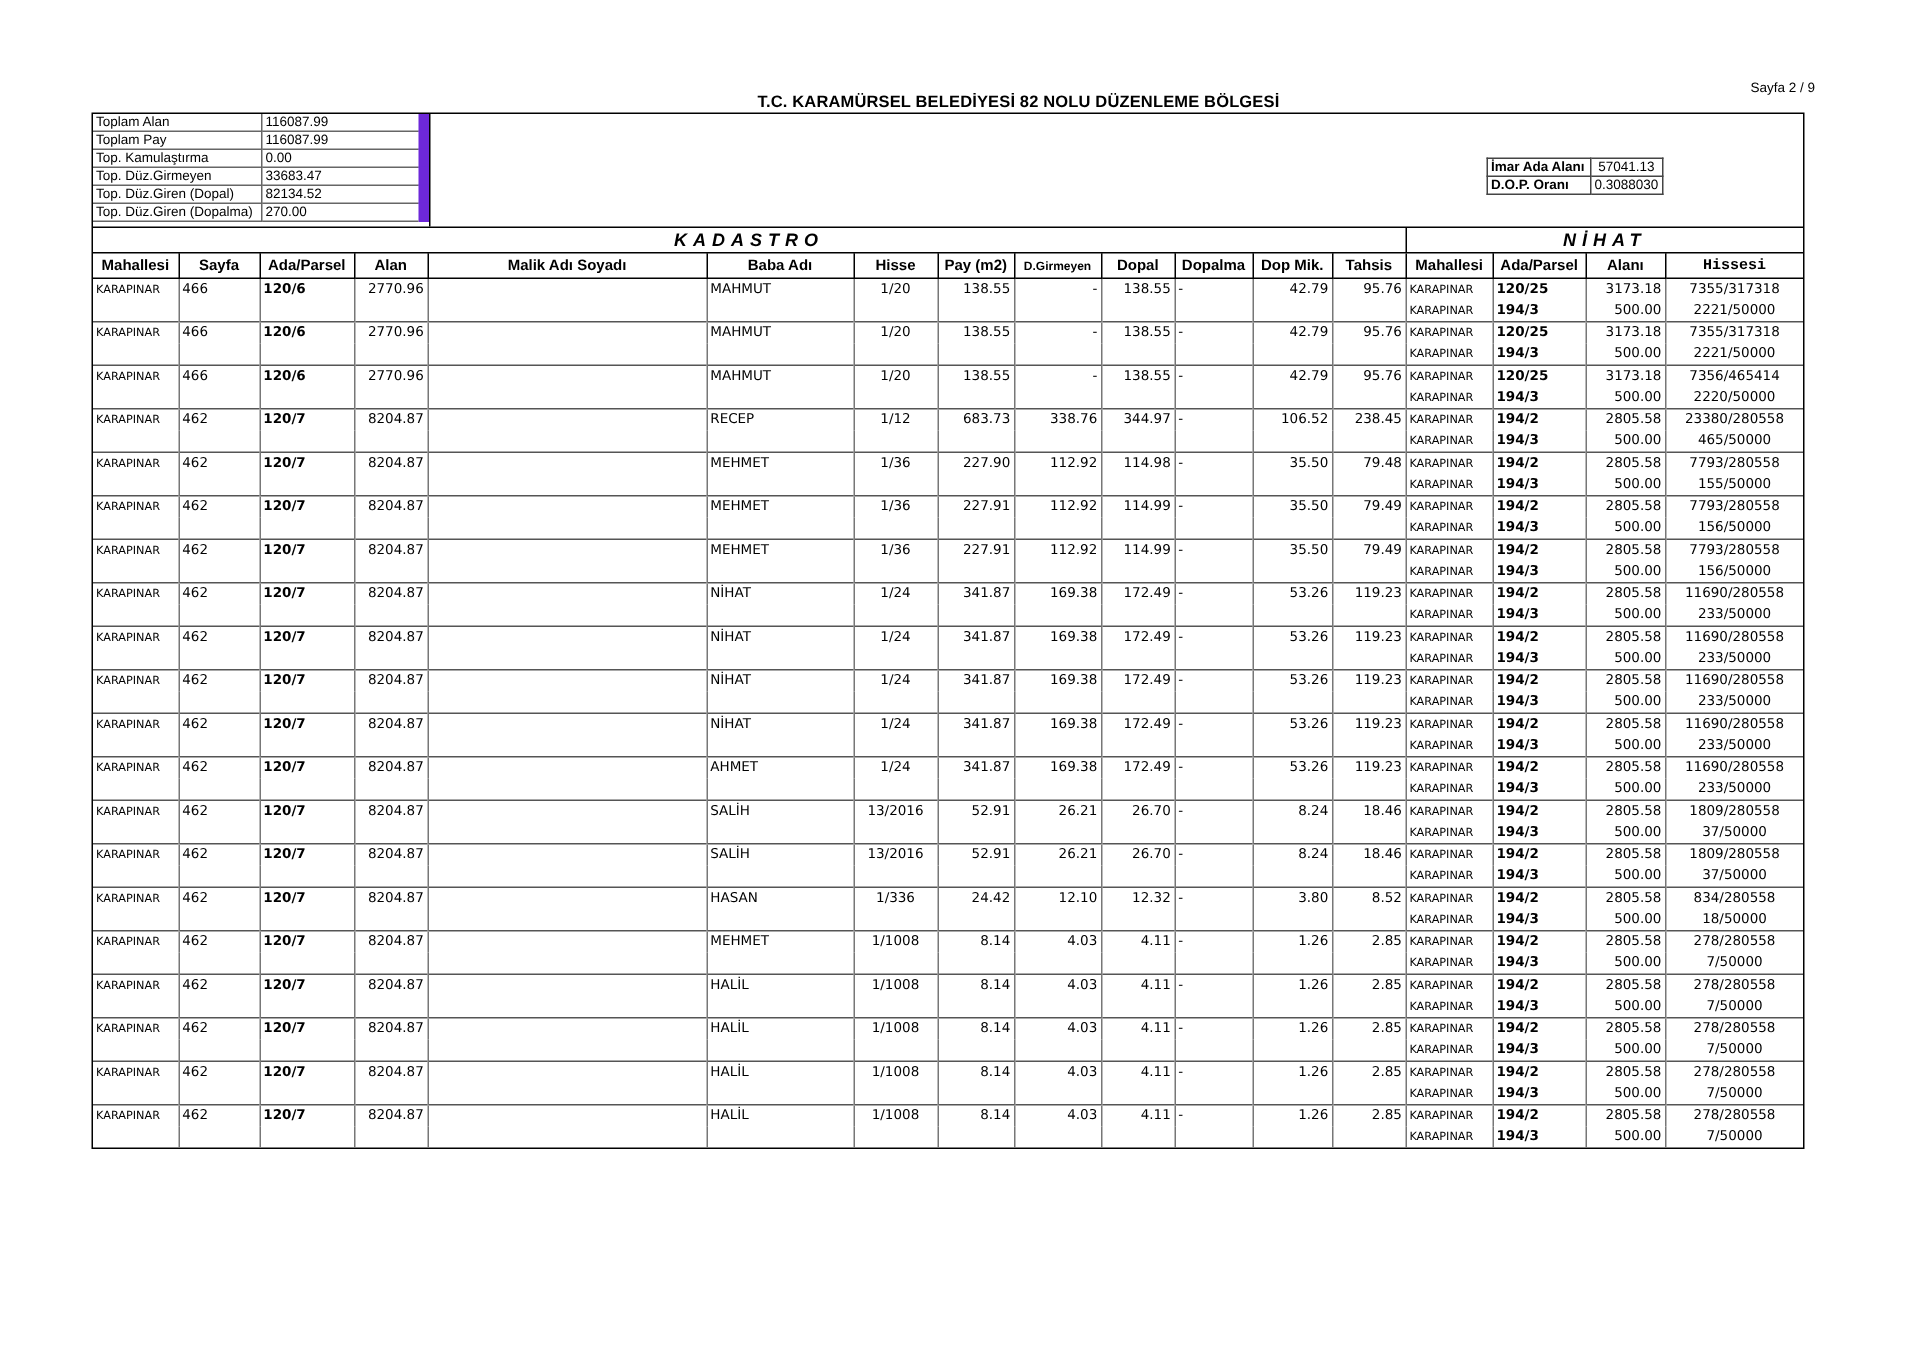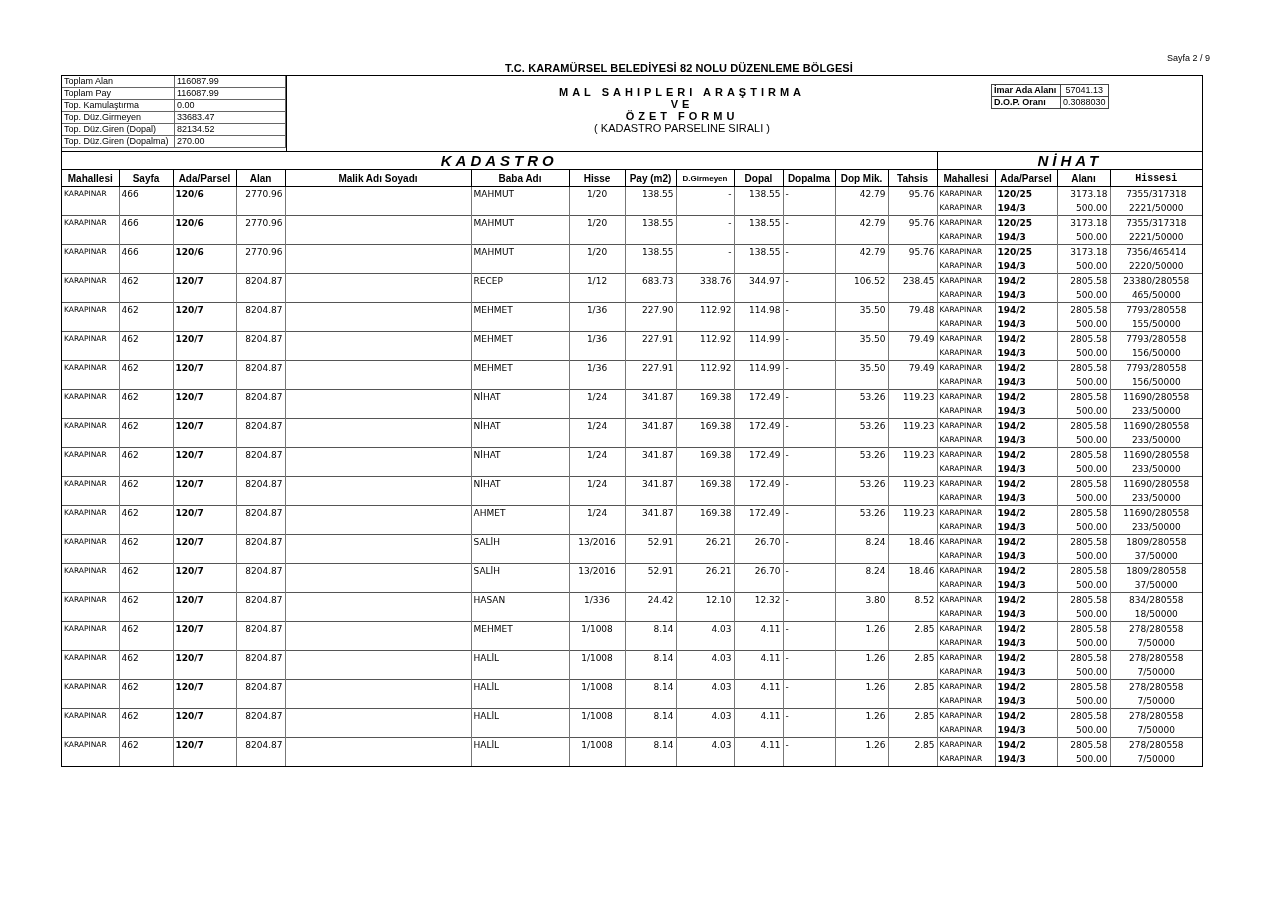--- a/index.html
+++ b/index.html
@@ -1,35 +1,35 @@
 <!DOCTYPE html>
 <html><head>
   <meta charset="utf-8">
   <style>
     html, body { margin: 0; padding: 0; background: #ffffff; }
     body { width: 1272px; height: 900px; position: relative; overflow: hidden; color: #000; font-family: "Liberation Sans", sans-serif; }
     .page-label { position: absolute; top: 53px; right: 62px; font-size: 9px; font-family: "Liberation Sans", sans-serif; }
     .doc-title { position: absolute; top: 62px; left: 0; width: 1358px; text-align: center; font-size: 11px; font-weight: bold; letter-spacing: 0.1px; }
     .frame { position: absolute; left: 61px; top: 75px; width: 1140px; border: 1px solid #000; }
     .top-area { position: relative; height: 75px; border-bottom: 1.5px solid #000; }
-    .summary { position: absolute; left: 0; top: 0; width: 224px; border-right: 1px solid #6d28d9; border-collapse: collapse; font-size: 9px; }
+    .summary { position: absolute; left: 0; top: 0; width: 224px; border-right: 7px solid #6d28d9; border-collapse: collapse; font-size: 9px; }
     .summary td { border: 1px solid #666; padding: 0 2px; height: 11px; line-height: 11px; white-space: nowrap; }
     .summary td.k { width: 108px; }
     .summary tr:first-child td { border-top: none; }
     .summary td:first-child { border-left: none; }
     .sum-box { position: absolute; left: 0; top: 0; width: 224px; height: 75px; border-right: 1px solid #000; }
     .center-title { position: absolute; left: 400px; top: 10px; width: 440px; text-align: center; font-weight: bold; font-size: 11px; letter-spacing: 4px; line-height: 12px; }
     .center-title .sub { font-weight: normal; letter-spacing: 0; font-size: 11px; }
-    .imar-info { position: absolute; left: 929px; top: 8px; border-collapse: collapse; font-size: 9px; }
+    .imar-info { position: absolute; left: 929px; top: 29px; border-collapse: collapse; font-size: 9px; }
     .imar-info td { border: 1px solid #444; padding: 0 2px; height: 11px; line-height: 11px; }
     .imar-info td.k { font-weight: bold; width: 64px; }
     .imar-info td.v { text-align: center; width: 42px; }
     table.main { border-collapse: collapse; width: 1140px; table-layout: fixed; font-size: 10px; }
     table.main td, table.main th { padding: 0 2px; overflow: hidden; white-space: nowrap; }
-    .group-row th { height: 16px; font-size: 15px; font-style: italic; font-weight: bold; letter-spacing: 4px; border-bottom: 1.5px solid #000; }
+    .group-row th { height: 16px; font-size: 12px; font-style: italic; font-weight: bold; letter-spacing: 4px; border-bottom: 1.5px solid #000; }
     .group-row th.kad { text-align: center; }
     .group-row th.imar { border-left: 1.5px solid #000; text-align: center; }
     .head-row th { height: 16px; font-size: 10px; font-weight: bold; text-align: center; border-right: 1px solid #000; border-bottom: 1.5px solid #000; margin-left: 20px; }
     .head-row th.small { font-size: 8px; }
     .head-row th.imar-start { border-left: 1.5px solid #000; }
     .head-row th:last-child { border-right: none; font-family: Liberation Mono, monospace; }
     tr.rec td { height: 14px; line-height: 14px; font-family: "DejaVu Sans", sans-serif; font-size: 9px; vertical-align: top; }
     tr.rec td.c { border-right: 1px solid #777; }
     tr.rec td.mah { font-size: 7.5px; }
     tr.rec td.bold { font-weight: bold; }
@@ -69,26 +69,20 @@
             <tr>
               <td class="k">Top. Düz.Giren (Dopal)</td>
               <td>82134.52</td>
             </tr>
             <tr>
               <td class="k">Top. Düz.Giren (Dopalma)</td>
               <td>270.00</td>
             </tr>
           </tbody>
       </table>
-    </div>
-    <div class="center-title">
-      <div>MAL SAHIPLERI ARAŞTIRMA</div>
-      <div>VE</div>
-      <div>ÖZET FORMU</div>
-      <div class="sub">( KADASTRO PARSELINE SIRALI )</div>
     </div>
     <table class="imar-info">
       <tbody id="imar-info-body">
           <tr>
             <td class="k">İmar Ada Alanı</td>
             <td class="v">57041.13</td>
           </tr>
           <tr>
             <td class="k">D.O.P. Oranı</td>
             <td class="v">0.3088030</td>

